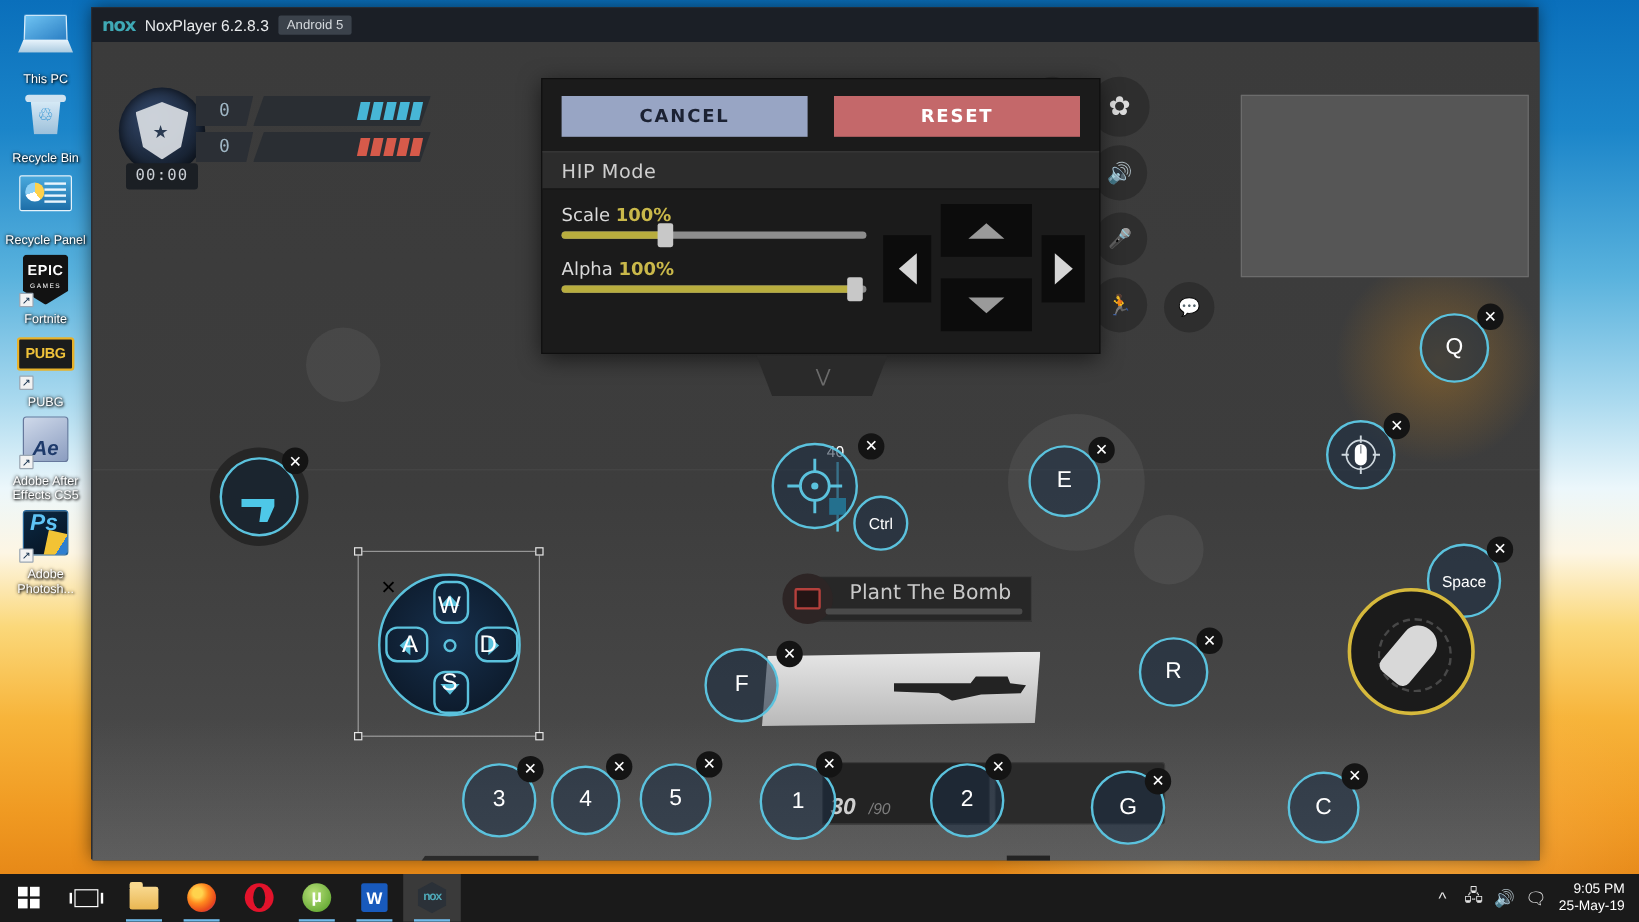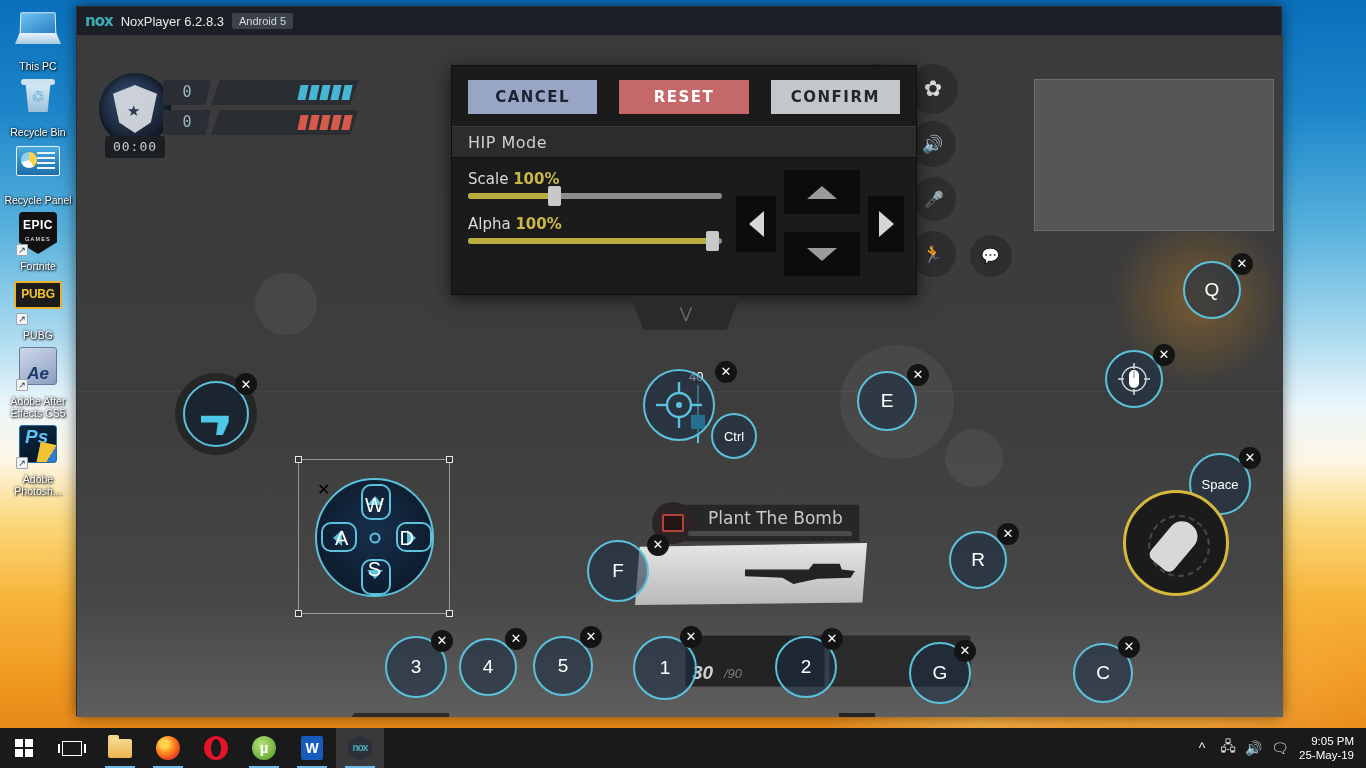--- a/index.html
+++ b/index.html
@@ -264,21 +264,21 @@
   .dpa-r{right:2px;top:50%;transform:translateY(-50%);border-top:8px solid transparent;border-bottom:8px solid transparent;border-left:9px solid #5bc2dd;}
   .dp-lobe{position:absolute;border:2px solid #5bc2dd;border-radius:10px;}
 
   
   #aim-slider { position:absolute; left:612px; top:338px; width:18px; height:72px; }
   #aim-slider .vt { position:absolute;left:8px;top:12px;width:2px;height:58px;background:#5bc2dd; }
   #aim-slider .vk { position:absolute;left:2px;top:42px;width:14px;height:14px;background:#2fc0e8; }
   #aim-slider .lbl { position:absolute;left:0;top:-4px;width:24px;color:#fff;font-size:13px; }
 
   
-  #plant-bomb { position:absolute;left:575px;top:443px;width:208px;height:42px;margin-top:24px; }
+  #plant-bomb { position:absolute;left:575px;top:443px;width:208px;height:42px; }
   #plant-bomb .pb-circ { position:absolute;left:0;top:0;width:42px;height:42px;border-radius:50%;
     background:#2d2525; display:flex;align-items:center;justify-content:center; }
   #plant-bomb .pb-ico { width:22px;height:18px;border:2px solid #b5403c;border-radius:2px;
     background:#241515; }
   #plant-bomb .pb-box { position:absolute;left:26px;top:2px;width:182px;height:38px;
     background:#272727;border:1px solid #3a3a3a; }
   #plant-bomb .pb-text { position:absolute;left:56px;top:6px;color:#c9c9c9;font-size:17px;
     font-family:"DejaVu Sans", sans-serif; }
   #plant-bomb .pb-bar { position:absolute;left:36px;top:29px;width:164px;height:5px;
     background:#4a4a4a;border-radius:2px; }
@@ -694,21 +694,20 @@
       <div class="tag">500</div>
 
       <div class="hplabel">HP</div>
 
     </div>
 
     <div id="settings-panel">
       <div id="panel-buttons">
         <button class="panel-btn btn-cancel">CANCEL</button>
         <button class="panel-btn btn-reset">RESET</button>
-        <button class="panel-btn btn-confirm">CONFIRM</button>
       </div>
       <div id="panel-mode">HIP Mode</div>
       <div id="panel-body">
         <div id="sliders">
           <div class="slider-label">
             <span>Scale</span>
             <b>100%</b>
           </div>
           <div class="slider-track">
             <div class="slider-fill" style="width:34%"></div>

